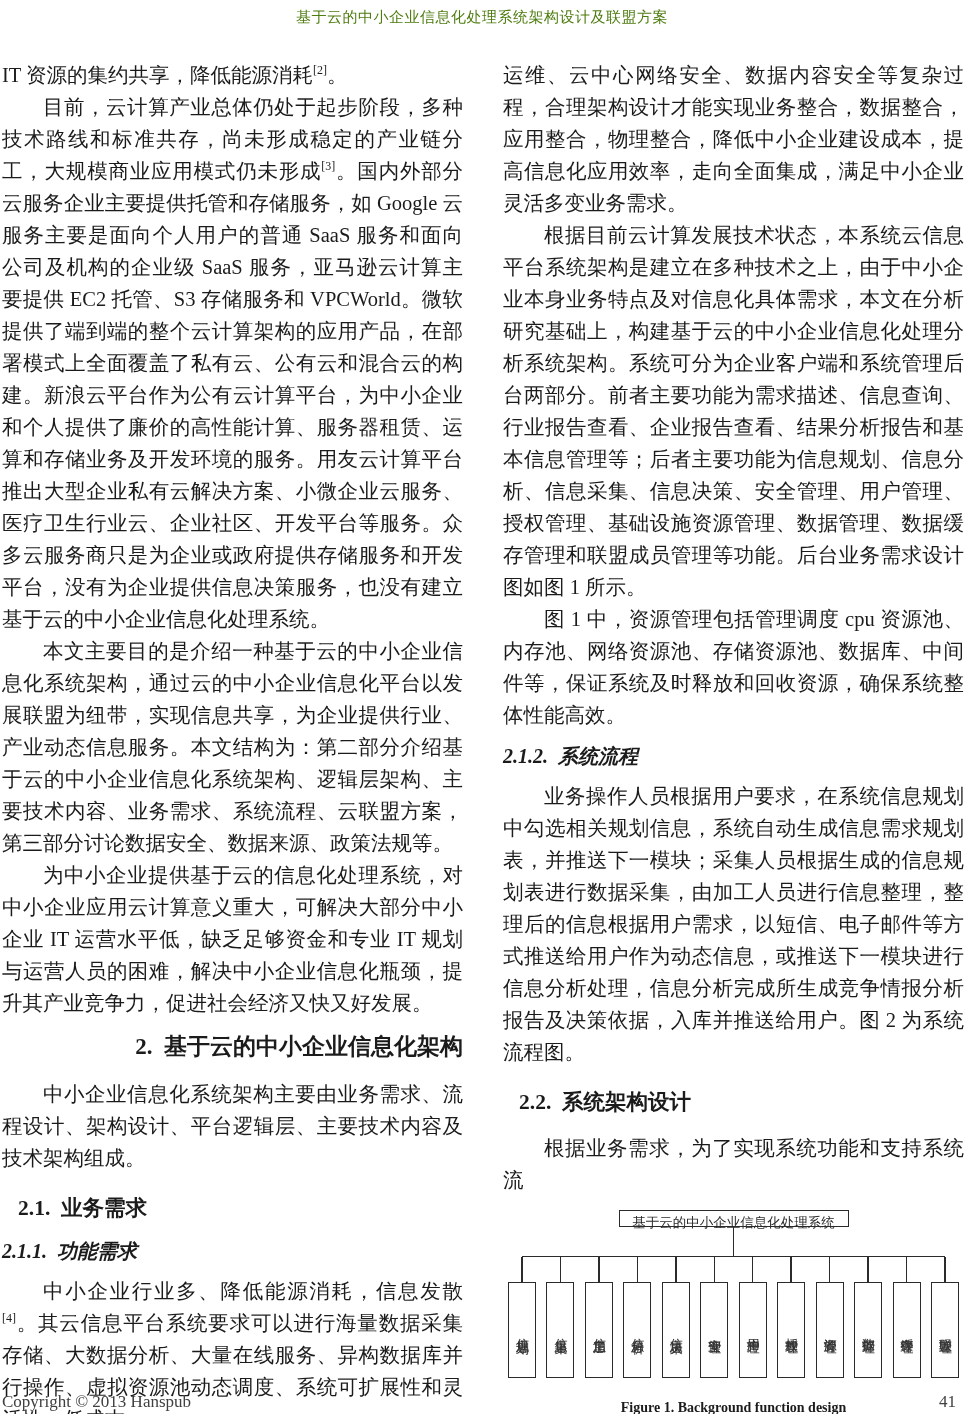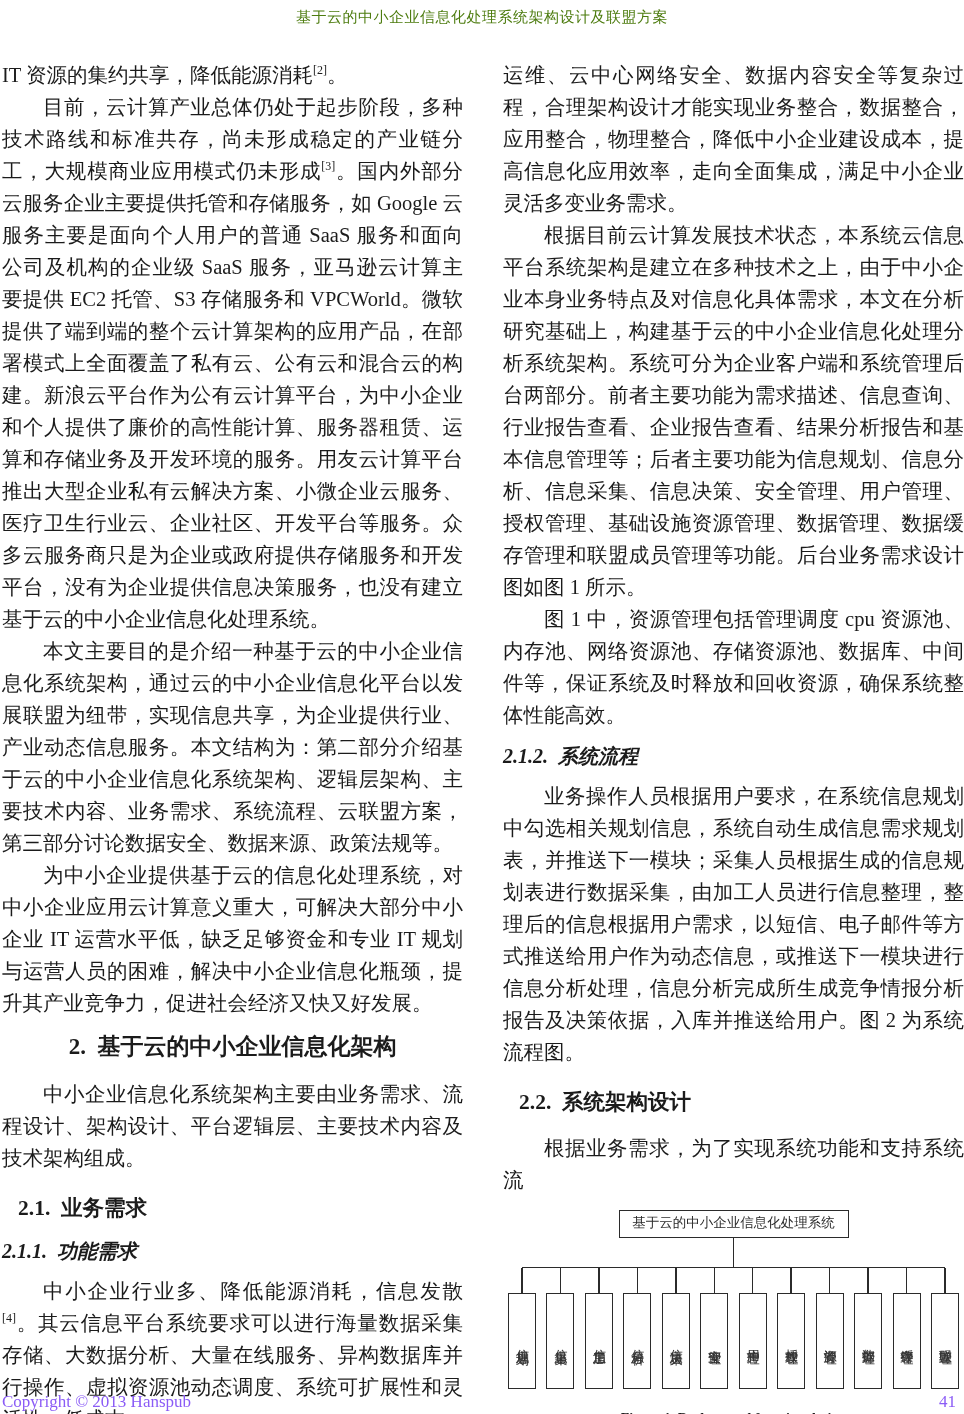--- a/index.html
+++ b/index.html
@@ -22,27 +22,27 @@
   }
   .col {
     width: 461px;
     text-align: justify;
     font-size: 20.5px;
     line-height: 32px;
   }
   .col .p { margin: 0; }
   .col .p.indent { text-indent: 2em; }
   .col sup { font-size: 12px; line-height: 0; }
-  .h1 { font-size: 23px;   font-weight: bold; margin: 13px 0 16px; line-height: 30px; text-align: center; }
+  .h1 { font-size: 23px;   font-weight: bold; margin: 13px 0 16px; line-height: 30px; text-align: right; }
   .h2 { font-size: 21.5px; font-weight: bold; margin: 20px 16px 16px; line-height: 28px; text-align: left; }
   .h3 { font-size: 20px; font-weight: bold; margin: 12px 0 10px; line-height: 27px; text-align: left; font-style: italic; }
 
   .figure { margin-top: 14px; }
   .fig-root {
-    width: 230px; height: 28px; box-sizing: border-box;
+    width: 230px; height: 17px; box-sizing: border-box;
     margin: 0 auto;
     border: 1.5px solid #2b2b2b;
     text-align: center; font-size: 13.5px; line-height: 24px;
     color: #2b2b2b;
   }
   .fig-vline { width: 1.5px; height: 29px; background: #2b2b2b; margin: 0 auto; }
   .fig-hline { height: 0; border-top: 1.5px solid #2b2b2b; margin: 0 19px; }
   .fig-children { display: flex; justify-content: space-between; padding: 0 5px; }
   .fig-child { display: flex; flex-direction: column; align-items: center; }
   .fig-stub { width: 1.5px; height: 25px; background: #2b2b2b; }
@@ -52,21 +52,21 @@
     writing-mode: vertical-rl; text-orientation: upright;
     display: flex; align-items: center; justify-content: center;
     font-size: 13px; letter-spacing: 1px; color: #333333;
   }
   .fig-caption { margin-top: 21px; text-align: center; font-weight: bold; }
   .fig-caption .cap-en { font-size: 14px; line-height: 18px; }
 
   .footer {
     position: absolute; left: 2px; right: 8px; bottom: 2px;
     display: flex; justify-content: space-between;
-    font-size: 17px; color: #8b5cf6;
+    font-size: 17px; color: #404040;
   }
 </style>
 </head>
 <body>
 
 <div class="header-title">基于云的中小企业信息化处理系统架构设计及联盟方案</div>
 
 <div class="columns">
   <div class="col" id="col-left">
       <div class="p"><span>IT 资源的集约共享，降低能源消耗</span><sup>[2]</sup><span>。</span></div>

